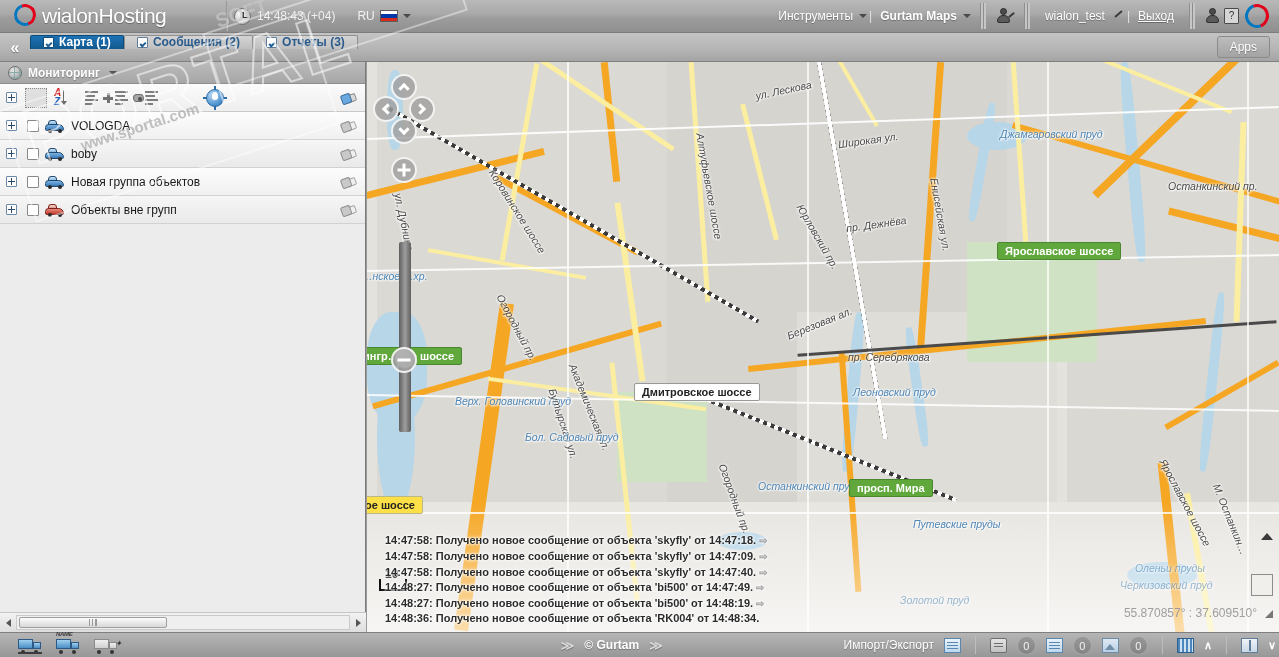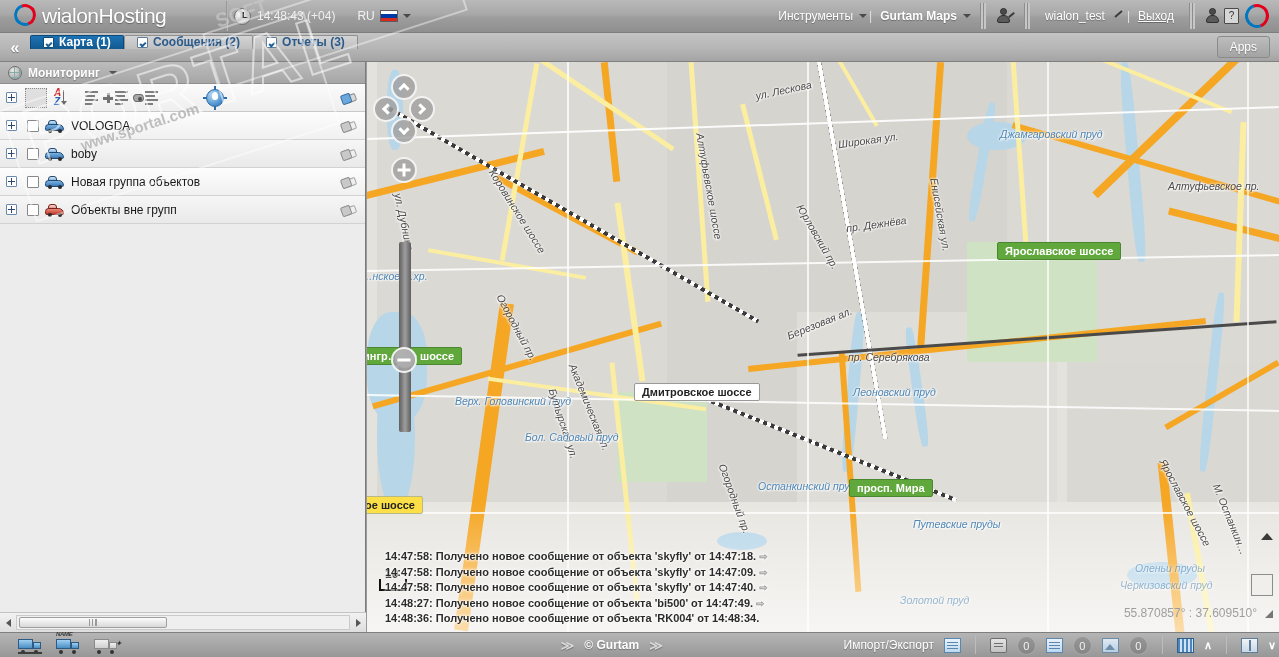--- a/index.html
+++ b/index.html
@@ -587,21 +587,21 @@
       <div class="rd" style="left:680px;top:0;width:2px;height:570px;opacity:.7"></div>
       <div class="rd" style="left:880px;top:0;width:2px;height:570px;opacity:.7"></div>
 
       <div style="position:absolute;left:0;bottom:0;width:912px;height:130px;background:linear-gradient(to bottom,rgba(255,255,255,0),rgba(255,255,255,.62));"></div>
     </div>
 
     <div>
       <span class="maplabel" style="left:388px;top:22px;transform:rotate(-12deg)">ул. Лескова</span>
       <span class="maplabel" style="left:471px;top:72px;transform:rotate(-8deg)">Широкая ул.</span>
       <span class="maplabel blue" style="left:633px;top:66px;">Джамгаровский пруд</span>
-      <span class="maplabel" style="left:801px;top:118px;">Алтуфьевское пр.</span>
+      <span class="maplabel" style="left:801px;top:118px;">Останкинский пр.</span>
       <span class="maplabel" style="left:130px;top:105px;transform:rotate(58deg);transform-origin:left top;">Коровинское шоссе</span>
       <span class="maplabel" style="left:339px;top:70px;transform:rotate(80deg);transform-origin:left top;">Алтуфьевское шоссе</span>
       <span class="maplabel" style="left:438px;top:140px;transform:rotate(60deg);transform-origin:left top;">Юрловский пр.</span>
       <span class="maplabel" style="left:479px;top:156px;transform:rotate(-8deg)">пр. Дежнёва</span>
       <span class="maplabel" style="left:573px;top:115px;transform:rotate(80deg);transform-origin:left top;">Енисейская ул.</span>
       <span class="maplabel" style="left:37px;top:130px;transform:rotate(78deg);transform-origin:left top;">ул. Дубнинс…</span>
       <span class="maplabel blue" style="left:-5px;top:208px;">…нское  …хр.</span>
       <span class="maplabel" style="left:138px;top:230px;transform:rotate(62deg);transform-origin:left top;">Огородный пр.</span>
       <span class="maplabel" style="left:418px;top:255px;transform:rotate(-22deg)">Березовая ал.</span>
       <span class="maplabel" style="left:481px;top:289px;">пр. Серебрякова</span>
@@ -655,20 +655,21 @@
     <div class="map-coords">55.870857° : 37.609510°</div>
     <div class="map-marker-btn"></div>
     <div class="mini-box"></div>
     <div class="mini-tri"></div>
 
     <div class="msgoverlay">
       <div class="msgline"><span>14:47:58</span>: <span>Получено новое сообщение от объекта 'skyfly' от 14:47:18.</span><span class="arr">⇨</span></div>
       <div class="msgline"><span>14:47:58</span>: <span>Получено новое сообщение от объекта 'skyfly' от 14:47:09.</span><span class="arr">⇨</span></div>
       <div class="msgline"><span>14:47:58</span>: <span>Получено новое сообщение от объекта 'skyfly' от 14:47:40.</span><span class="arr">⇨</span></div>
       <div class="msgline"><span>14:48:27</span>: <span>Получено новое сообщение от объекта 'bi500' от 14:47:49.</span><span class="arr">⇨</span></div>
+      <div class="msgline"><span>14:48:27</span>: <span>Получено новое сообщение от объекта 'bi500' от 14:48:19.</span><span class="arr">⇨</span></div>
       <div class="msgline"><span>14:48:36</span>: <span>Получено новое сообщение от объекта 'RK004' от 14:48:34.</span></div>
     </div>
   </div>
 
   <div class="bottombar">
     <div class="bb-left">
       <span class="bb-truck">
           <i class="cargo"></i>
           <i class="cab"></i>
           <i class="w1"></i>

